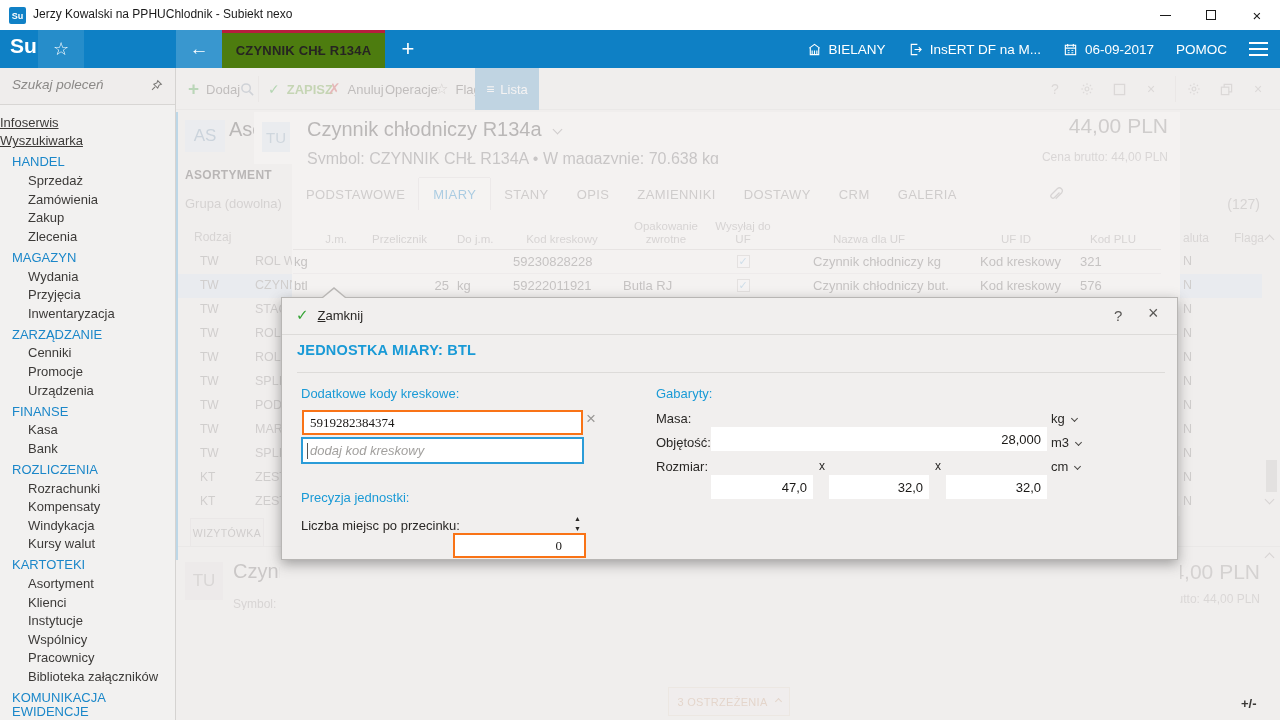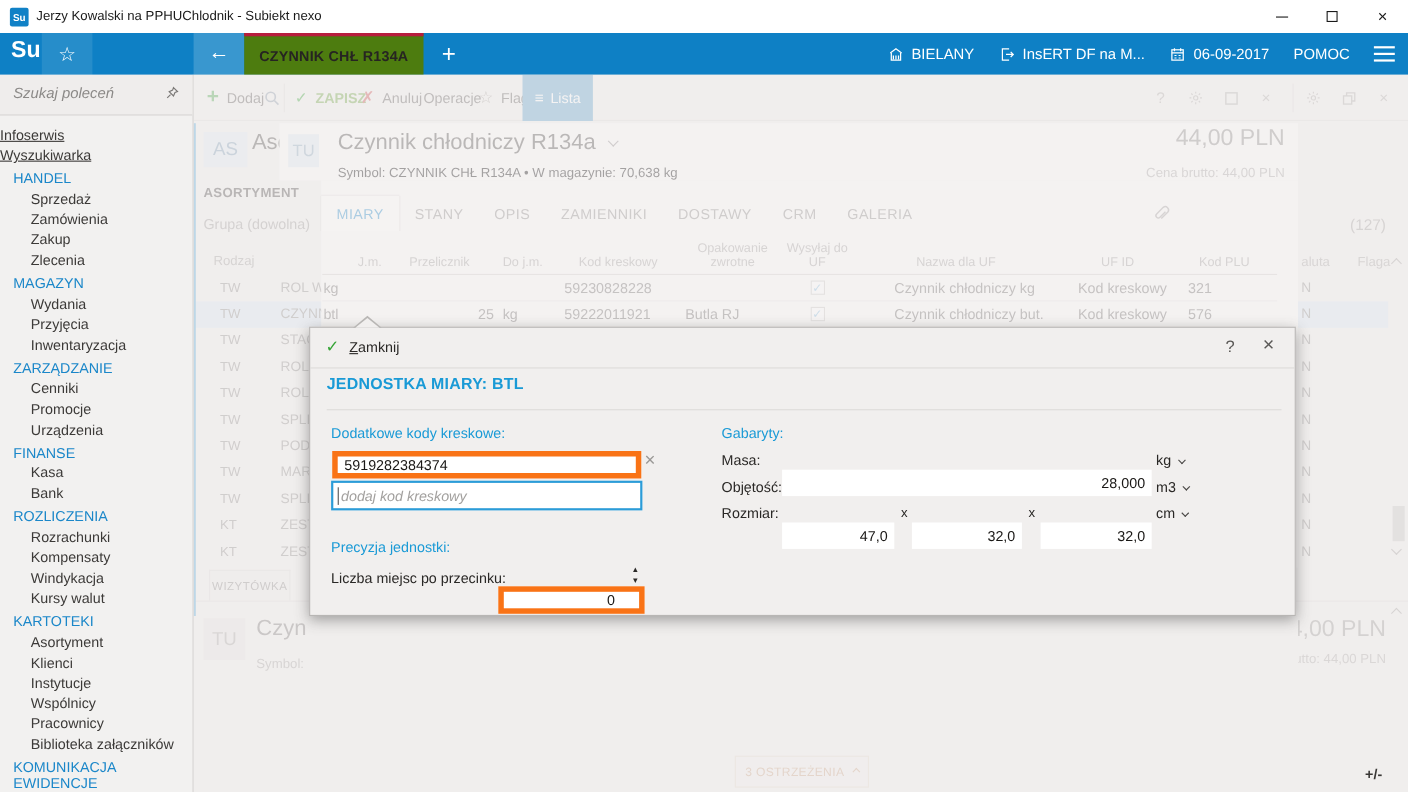--- a/index.html
+++ b/index.html
@@ -91,21 +91,21 @@
   .strip-chev2 { position:absolute; left:1090px; top:428px; }
   .strip-chev3 { position:absolute; left:1090px; top:486px; }
 
   
   .dp-head { position:absolute; left:78px; top:44px; width:926px; height:52px; background:#fbfaf9; z-index:2; }
   .dp-body { position:absolute; left:116px; top:96px; width:888px; height:352px; background:#fbfaf9; z-index:2; }
   .tu-badge { position:absolute; left:8px; top:10px; width:28px; height:30px; background:#dde8f1; color:#8aa7bd;
     font-size:15px; display:flex; align-items:center; justify-content:center; }
   .dp-title { position:absolute; left:53px; top:6px; font-size:20px; color:#4a4846; white-space:nowrap; }
   .dp-title .chev { border-color:#8a8886; margin-left:12px; margin-bottom:3px; }
-  .dp-sub { position:absolute; left:53px; top:38px; font-size:12px; color:#000000; white-space:nowrap; }
+  .dp-sub { position:absolute; left:53px; top:38px; font-size:16px; color:#737373; white-space:nowrap; }
   .dp-price { position:absolute; right:12px; top:2px; font-size:21px; color:#8a8886; }
   .dp-price-sub { position:absolute; right:12px; top:38px; font-size:12px; color:#a8a6a4; }
   .dp-tabs { position:absolute; left:0; top:14px; display:flex; height:32px; align-items:center; z-index:2;}
   .dp-tab { padding:0 14px; height:32px; display:flex; align-items:center; font-size:13px; color:#8a8886; letter-spacing:.4px; }
   .dp-tab.active { background:#fdfdfc; color:#1b87c9; box-shadow:0 -1px 0 #e3e1df,1px 0 0 #e3e1df,-1px 0 0 #e3e1df; }
   .dp-clip { position:absolute; left:756px; top:22px; color:#a2a09e; }
 
   
   .mtable { position:absolute; left:1px; top:50px; width:868px; z-index:2;}
   .mhead { display:flex; align-items:flex-end; height:36px; border-bottom:1px solid #d2d0ce;
@@ -159,21 +159,21 @@
   .md-close .ico-check { font-size:15px; }
   .md-close .u { text-decoration:underline; }
   .md-help { position:absolute; left:832px; top:9px; font-size:15px; color:#5a5856; }
   .md-x { position:absolute; left:866px; top:5px; font-size:18px; color:#5a5856; }
   .md-sep1 { position:absolute; left:0; top:36px; width:100%; height:1px; background:#dddbd9; }
   .md-title { position:absolute; left:15px; top:44px; font-size:14.5px; font-weight:bold; color:#1a9ad6; letter-spacing:.2px; }
   .md-sep2 { position:absolute; left:15px; top:74px; width:868px; height:1px; background:#dddbd9; }
   .md-label { position:absolute; font-size:13px; color:#1a9ad6; }
   .md-text { position:absolute; font-size:13px; color:#2a2826; }
   .md-input { position:absolute; background:#fff; font-size:13px; color:#1a1816; display:flex; align-items:center; }
-  .bordered { border:5px solid #f97316; }
+  .bordered { border:2px solid #f97316;font-family:Liberation Serif, serif; }
   .focused { border:2px solid #2b9cd8; }
   .ph { font-style:italic; color:#a2a09e; }
   .caret { width:1px; height:16px; background:#555; margin:0 2px 0 4px; }
   .num { justify-content:flex-end; padding-right:6px;margin-top:20px; }
   .clear-x { position:absolute; left:304px; top:111px; font-size:17px; color:#9a9896; }
   .spin-arrows { position:absolute; right:5px; top:1px; display:flex; flex-direction:column; line-height:10px; font-size:7px; color:#2a2826; }
   .unit { position:absolute; font-size:13px; color:#2a2826; }
   .unit .chev { width:5px; height:5px; border-color:#4a4846; margin-left:7px; margin-bottom:2px; }
   .xsep { position:absolute; font-size:12px; color:#2a2826; }
 </style>
@@ -431,20 +431,21 @@
     <div class="dp-head">
       <div class="tu-badge">TU</div>
       <div class="dp-title"><span>Czynnik chłodniczy R134a</span><span class="chev down"></span></div>
       <div class="dp-sub">Symbol: CZYNNIK CHŁ R134A  •  W magazynie: 70,638 kg</div>
       <div class="dp-price">44,00 PLN</div>
       <div class="dp-price-sub">Cena brutto: 44,00 PLN</div>
     </div>
     <div class="dp-body">
       <div class="dp-tabs">
 
+      <div class="dp-tab">PODSTAWOWE</div>
           <div class="dp-tab active">MIARY</div>
           <div class="dp-tab">STANY</div>
           <div class="dp-tab">OPIS</div>
           <div class="dp-tab">ZAMIENNIKI</div>
           <div class="dp-tab">DOSTAWY</div>
           <div class="dp-tab">CRM</div>
           <div class="dp-tab">GALERIA</div>
         </div>
       <span class="dp-clip">
         <svg width="16" height="16" viewBox="0 0 16 16" fill="none" stroke="#a2a09e" stroke-width="1.3">

